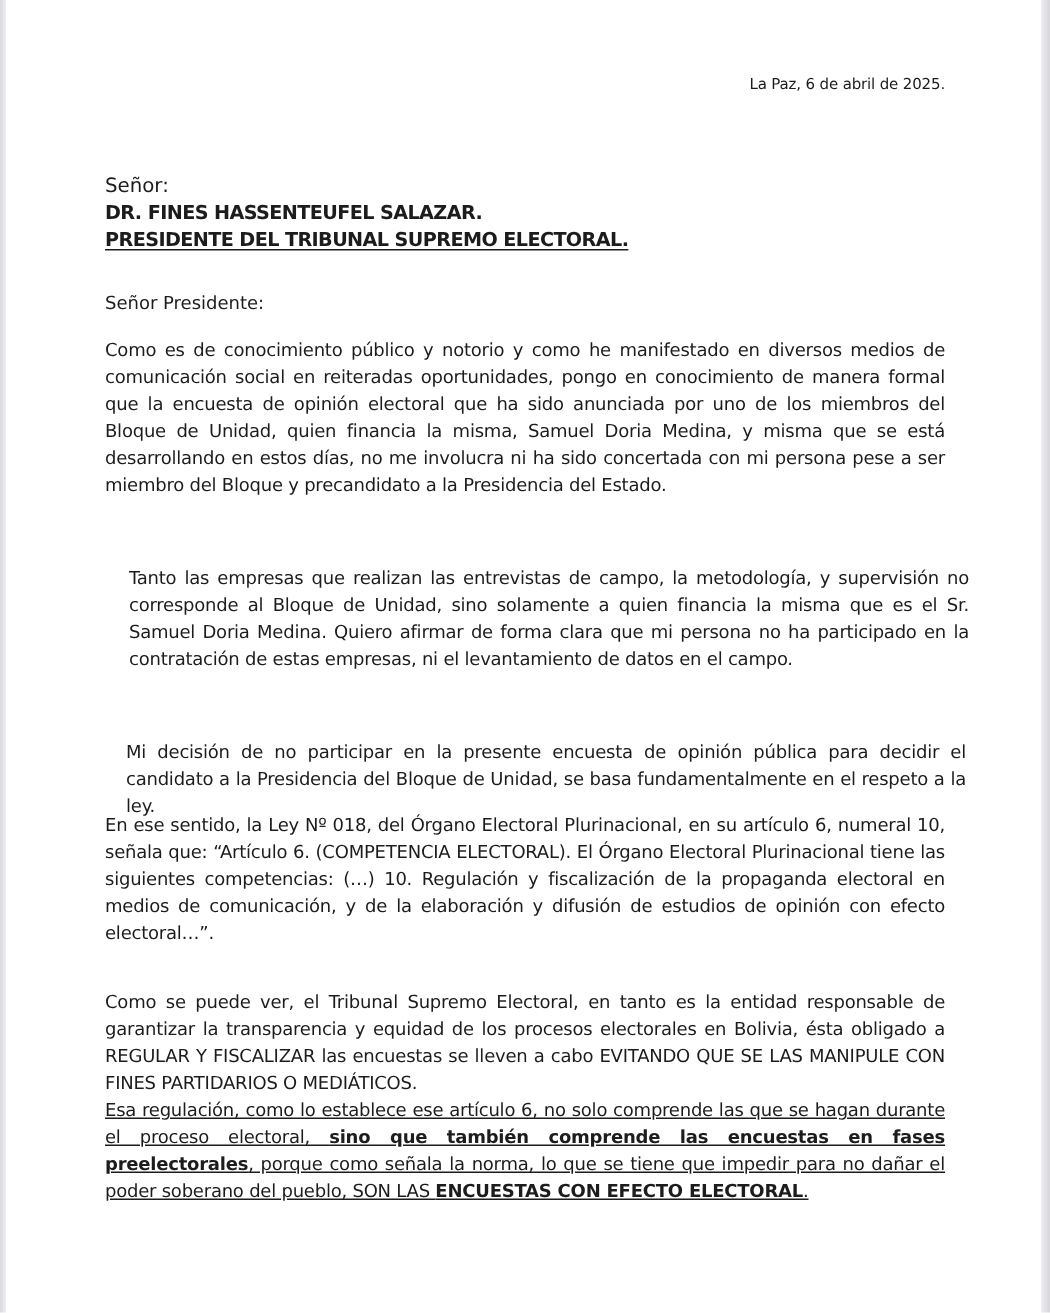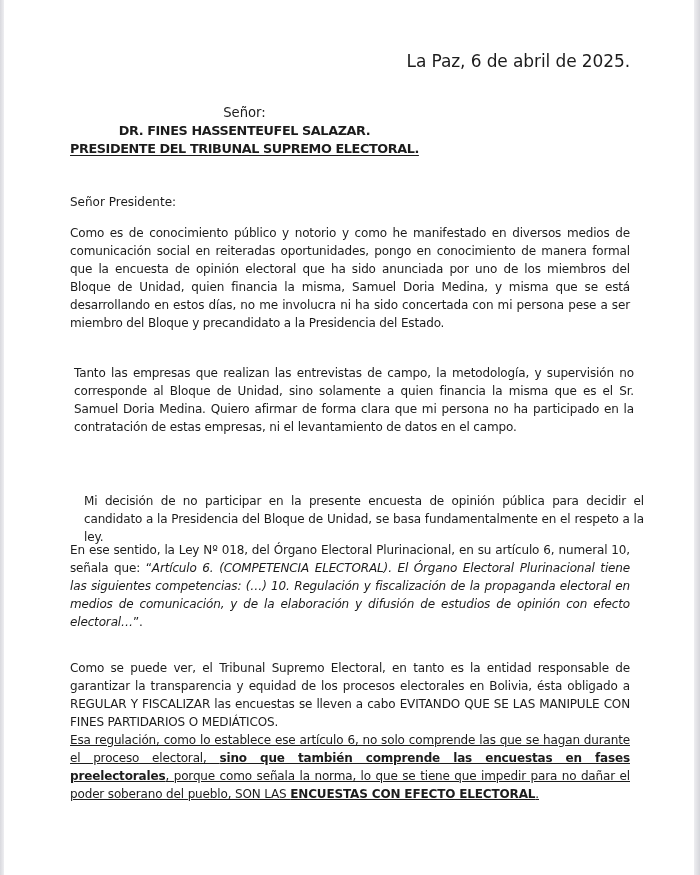--- a/index.html
+++ b/index.html
@@ -26,31 +26,30 @@
   .page {
     position: absolute;
     left: 70px;
     top: 0;
     width: 560px;
   }
   .date {
     position: absolute;
     top: 51px;
     right: 0;
-    font-size: 17px;
+    font-size: 10px;
     letter-spacing: -0.1px;
     white-space: nowrap;
   }
   .addr {
     position: absolute;
-    top: 104px;
+    top: 116px;
     left: 0;
     font-size: 13.2px;
     line-height: 18px;
-    text-align: center;
   }
   .addr .bold { font-weight: bold; letter-spacing: -0.4px; font-size: 12.8px; }
   .addr .uline { text-decoration: underline; text-underline-offset: 2px; }
   .greeting {
     position: absolute;
     top: 193px;
     left: 0;
     font-size: 12px;
     line-height: 18px;
   }
@@ -62,21 +61,21 @@
     line-height: 18.1px;
     text-align: justify;
     letter-spacing: -0.15px;
   }
   .p1 { top: 224px; }
   .p2 { top: 360px; }
   .p3 { top: 478px; }
   .p4 { top: 541px; }
   .p5 { top: 659px; }
   .p6 { top: 731px; text-decoration: underline; }
-  .it { font-style: italic; }
+  .it { }
   .b { font-weight: bold; }
 </style>
 </head>
 <body>
 
 <div class="frame-left"></div>
 <div class="frame-right"></div>
 
 <div class="page">
 
@@ -85,21 +84,21 @@
   <div class="addr">
     <div>Señor:</div>
     <div class="bold">DR. FINES HASSENTEUFEL SALAZAR.</div>
     <div class="bold uline">PRESIDENTE DEL TRIBUNAL SUPREMO ELECTORAL.</div>
   </div>
 
   <div class="greeting">Señor Presidente:</div>
 
   <p class="para p1" style="margin:0">Como es de conocimiento público y notorio y como he manifestado en diversos medios de comunicación social en reiteradas oportunidades, pongo en conocimiento de manera formal que la encuesta de opinión electoral que ha sido anunciada por uno de los miembros del Bloque de Unidad, quien financia la misma, Samuel Doria Medina, y misma que se está desarrollando en estos días, no me involucra ni ha sido concertada con mi persona pese a ser miembro del Bloque y precandidato a la Presidencia del Estado.</p>
 
-  <p class="para p2" style="margin:4px">Tanto las empresas que realizan las entrevistas de campo, la metodología, y supervisión no corresponde al Bloque de Unidad, sino solamente a quien financia la misma que es el Sr. Samuel Doria Medina. Quiero afirmar de forma clara que mi persona no ha participado en la contratación de estas empresas, ni el levantamiento de datos en el campo.</p>
+  <p class="para p2" style="margin:16px">Tanto las empresas que realizan las entrevistas de campo, la metodología, y supervisión no corresponde al Bloque de Unidad, sino solamente a quien financia la misma que es el Sr. Samuel Doria Medina. Quiero afirmar de forma clara que mi persona no ha participado en la contratación de estas empresas, ni el levantamiento de datos en el campo.</p>
 
   <p class="para p3" style="margin:14px">Mi decisión de no participar en la presente encuesta de opinión pública para decidir el candidato a la Presidencia del Bloque de Unidad, se basa fundamentalmente en el respeto a la ley.</p>
 
   <p class="para p4" style="margin:0"><span>En ese sentido, la Ley Nº 018, del Órgano Electoral Plurinacional, en su artículo 6, numeral 10, señala que: “</span><span class="it">Artículo 6. (COMPETENCIA ELECTORAL). El Órgano Electoral Plurinacional tiene las siguientes competencias: (…) 10. Regulación y fiscalización de la propaganda electoral en medios de comunicación, y de la elaboración y difusión de estudios de opinión con efecto electoral…</span><span>”.</span></p>
 
   <p class="para p5" style="margin:0">Como se puede ver, el Tribunal Supremo Electoral, en tanto es la entidad responsable de garantizar la transparencia y equidad de los procesos electorales en Bolivia, ésta obligado a REGULAR Y FISCALIZAR las encuestas se lleven a cabo EVITANDO QUE SE LAS MANIPULE CON FINES PARTIDARIOS O MEDIÁTICOS.</p>
 
   <p class="para p6" style="margin:0"><span>Esa regulación, como lo establece ese artículo 6, no solo comprende las que se hagan durante el proceso electoral, </span><span class="b">sino que también comprende las encuestas en fases preelectorales</span><span>, porque como señala la norma, lo que se tiene que impedir para no dañar el poder soberano del pueblo, SON LAS </span><span class="b">ENCUESTAS CON EFECTO ELECTORAL</span><span>.</span></p>
 
 </div>

